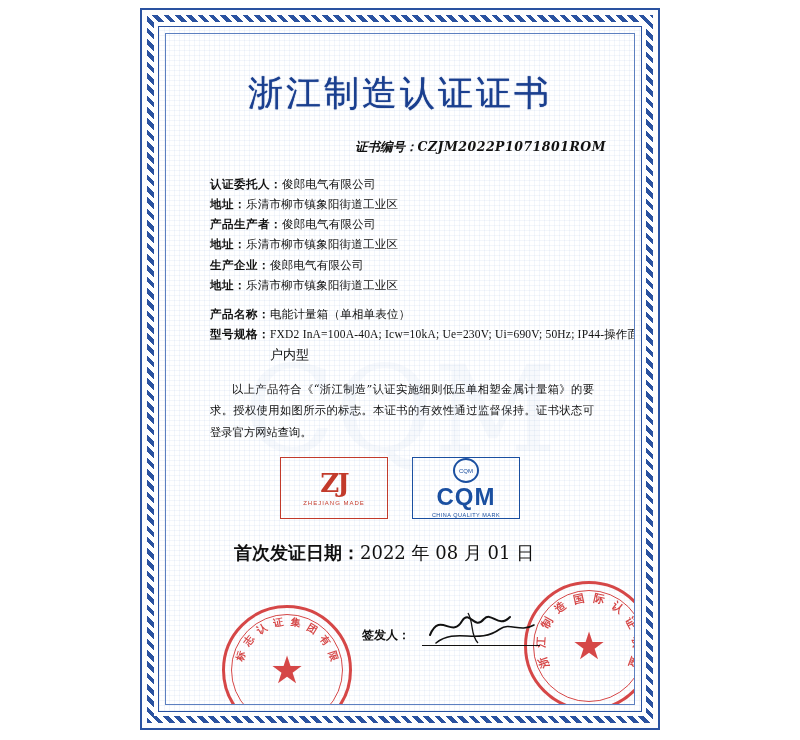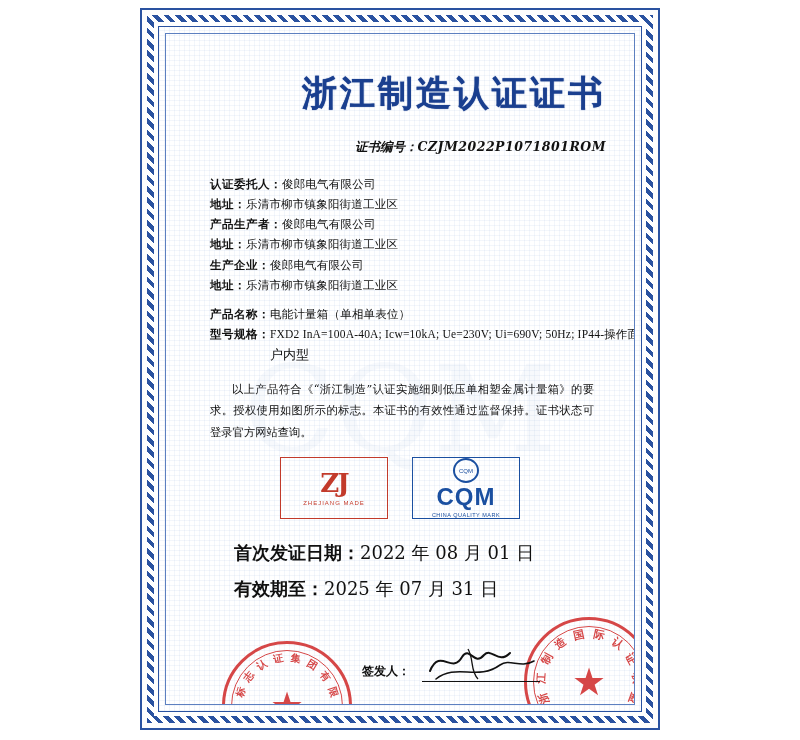--- a/index.html
+++ b/index.html
@@ -61,24 +61,24 @@
     overflow: hidden;
   }
   
   .content {
     position: absolute;
     left: 0; top: 0; right: 0; bottom: 0;
     padding: 18px 28px;
     box-sizing: border-box;
   }
   .title {
-    text-align: right;
+    text-align: center;
     font-family: "DejaVu Serif", serif;
     font-size: 35px;
-    font-weight: bold;
+    font-weight: normal;
     letter-spacing: 3px;
     color: #1a3f8f;
     margin-top: 18px;
     text-shadow: 0 0 1px #1a3f8f;
   }
   .cert-no {
     text-align: right;
     margin-top: 22px;
     font-size: 12.5px;
     color: #111;
@@ -340,23 +340,20 @@
               <div class="logo-box cqm">
                 <div class="cqm-ring">CQM</div>
                 <div class="cqm-mark">CQM</div>
                 <div class="cqm-sub">CHINA QUALITY MARK</div>
               </div>
             </div>
 
             <div class="dates">
               <div>
                 <span class="lbl">首次发证日期：</span><span>2022 年 08 月 01 日</span>
-              </div>
-              <div>
-                <span class="lbl">有效期至：</span><span>2025 年 07 月 31 日</span>
               </div>
             </div>
 
             <div class="sign-area">
 
               <div class="seal left">
                 <div class="seal-ring"></div>
                 <div class="star-glyph">★</div>
                 <div class="seal-text">
                     <span style="font-size: 10px; transform: rotate(-73.1818deg) translate(0px, -48px) rotate(0deg) translate(-50%, -50%);">标</span>

